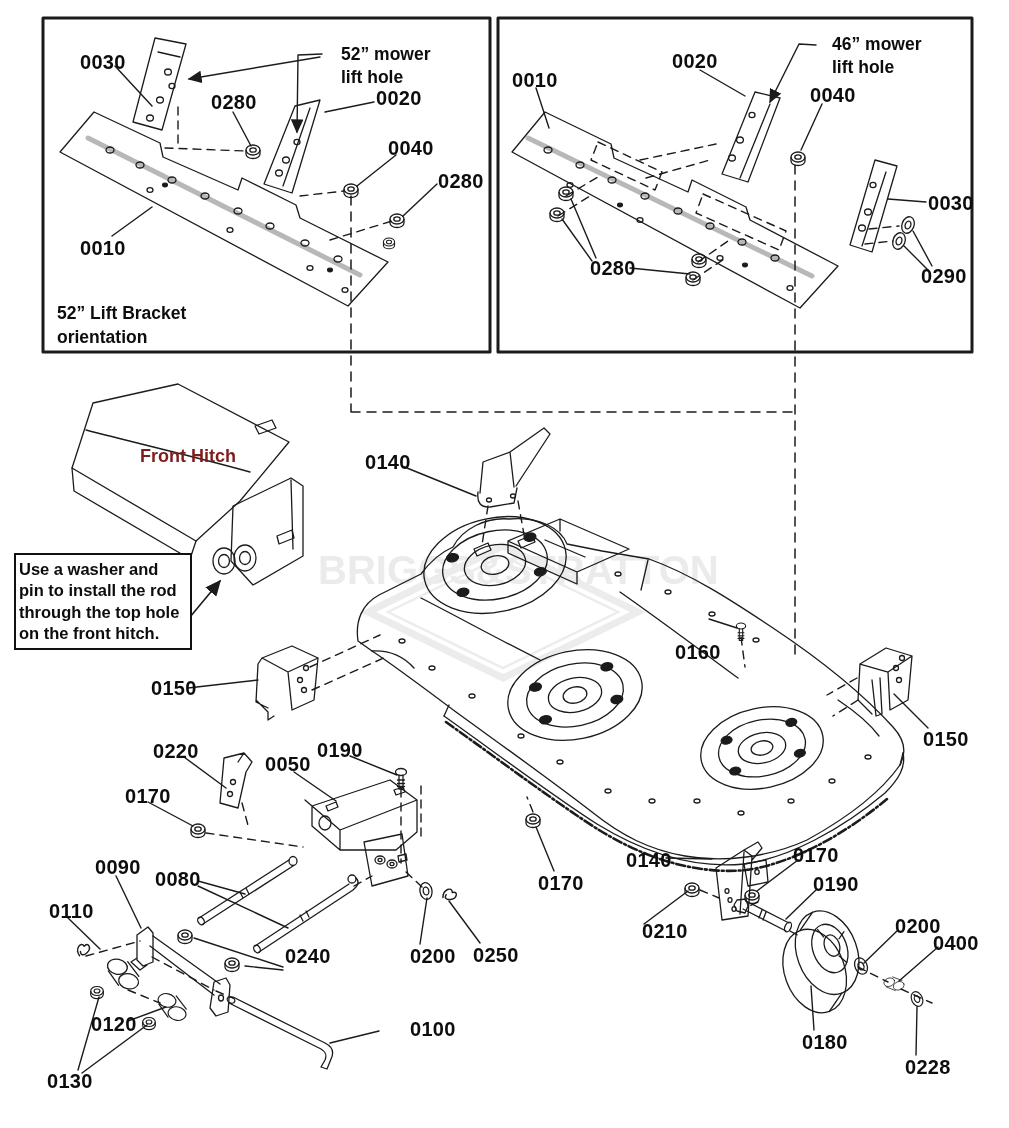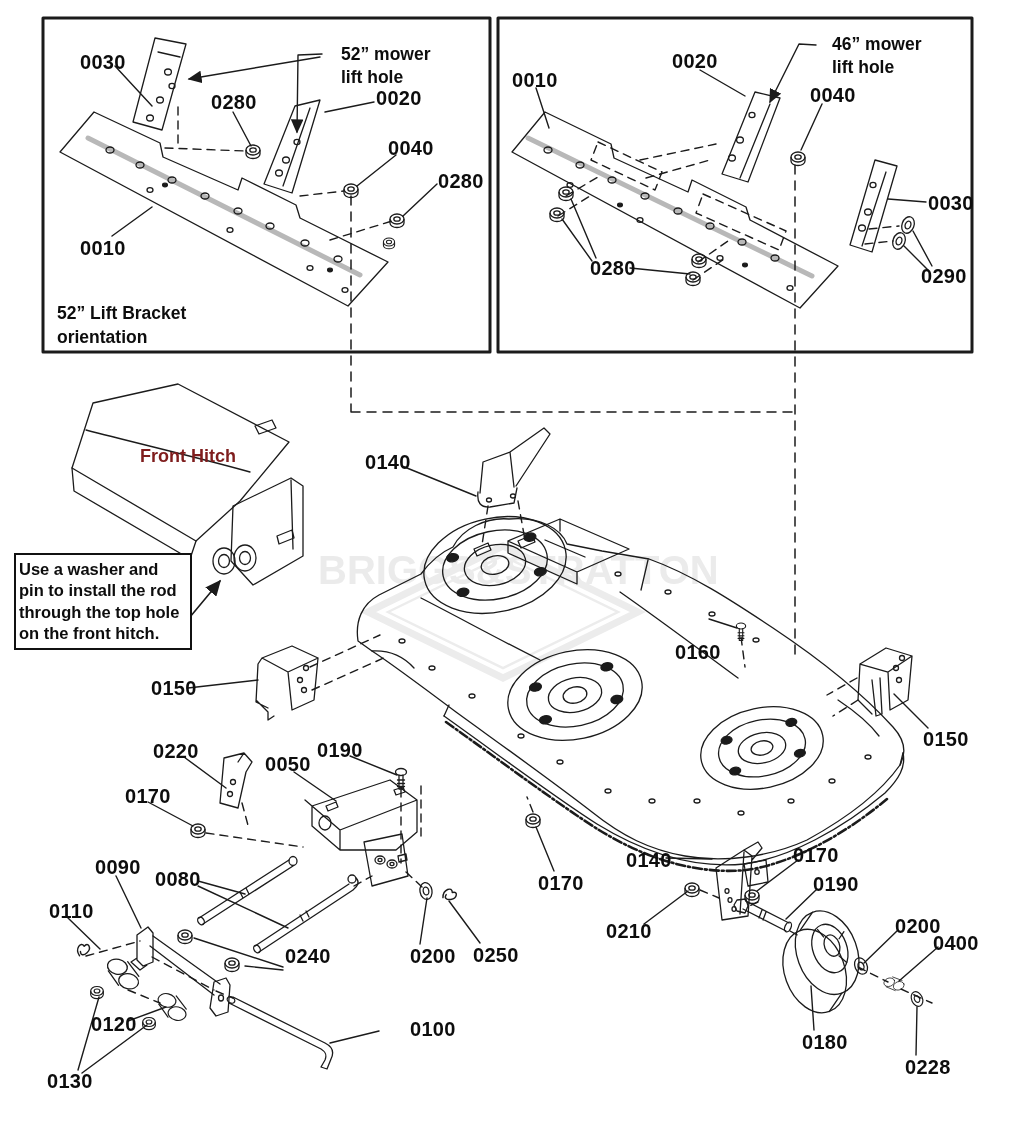--- a/index.html
+++ b/index.html
@@ -377,19 +377,19 @@
   <div class="plabel" style="left:285px;top:946px;">0240</div>
   <div class="plabel" style="left:410px;top:946px;">0200</div>
   <div class="plabel" style="left:473px;top:945px;">0250</div>
   <div class="plabel" style="left:91px;top:1014px;">0120</div>
   <div class="plabel" style="left:47px;top:1071px;">0130</div>
   <div class="plabel" style="left:381px;top:1019px;margin-left:29px;">0100</div>
   <div class="plabel" style="left:538px;top:873px;">0170</div>
   <div class="plabel" style="left:626px;top:850px;">0140</div>
   <div class="plabel" style="left:793px;top:845px;">0170</div>
   <div class="plabel" style="left:813px;top:874px;">0190</div>
-  <div class="plabel" style="left:606px;top:921px;">0210</div>
+  <div class="plabel" style="left:642px;top:921px;">0210</div>
   <div class="plabel" style="left:895px;top:916px;">0200</div>
   <div class="plabel" style="left:933px;top:933px;">0400</div>
   <div class="plabel" style="left:802px;top:1032px;">0180</div>
   <div class="plabel" style="left:905px;top:1057px;">0228</div>
 
 </div>
 
 </body></html>

